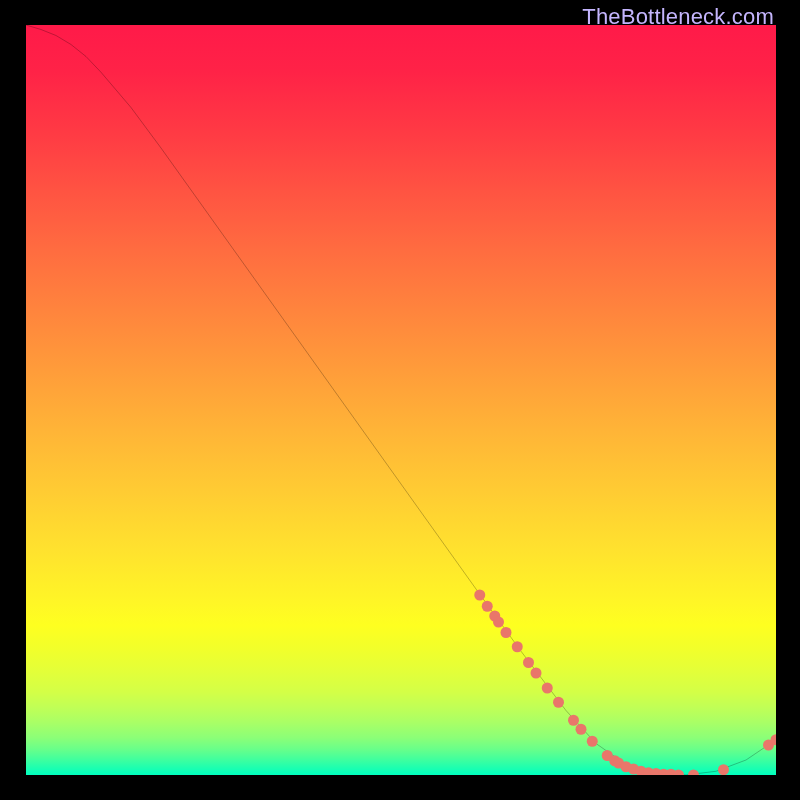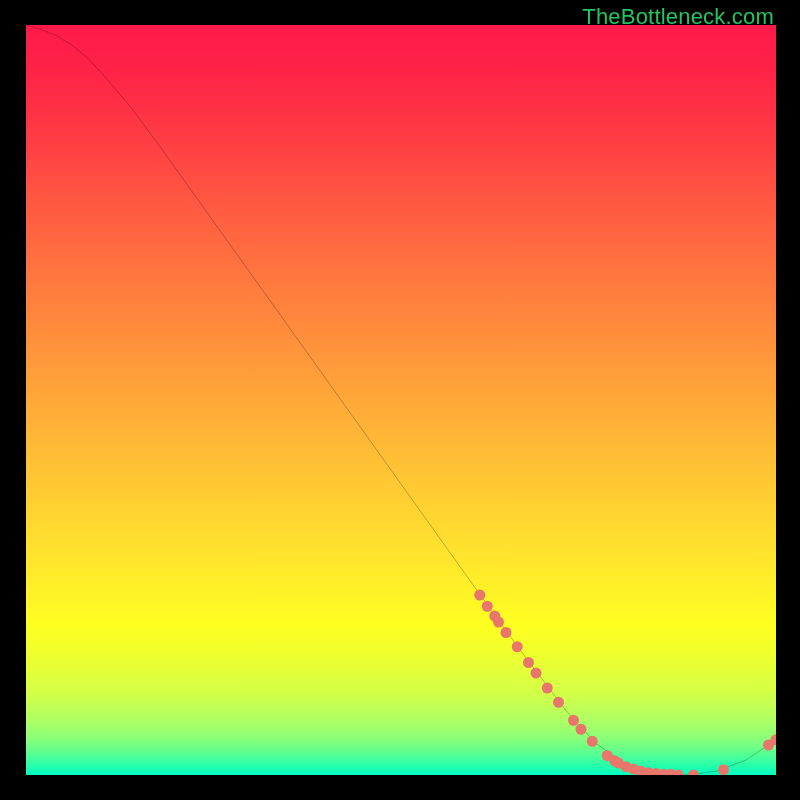--- a/index.html
+++ b/index.html
@@ -25,21 +25,21 @@
     overflow: hidden;
   }
   .gradient {
     position: absolute;
     inset: 0;
   }
   .watermark {
     position: absolute;
     top: 4px;
     right: 26px;
-    color: #22c55e;
+    color: #c4b5fd;
     font-size: 22px;
     letter-spacing: 0.2px;
     font-weight: 400;
   }
   svg.curve-layer {
     position: absolute;
     inset: 0;
   }
 </style>
 </head>

